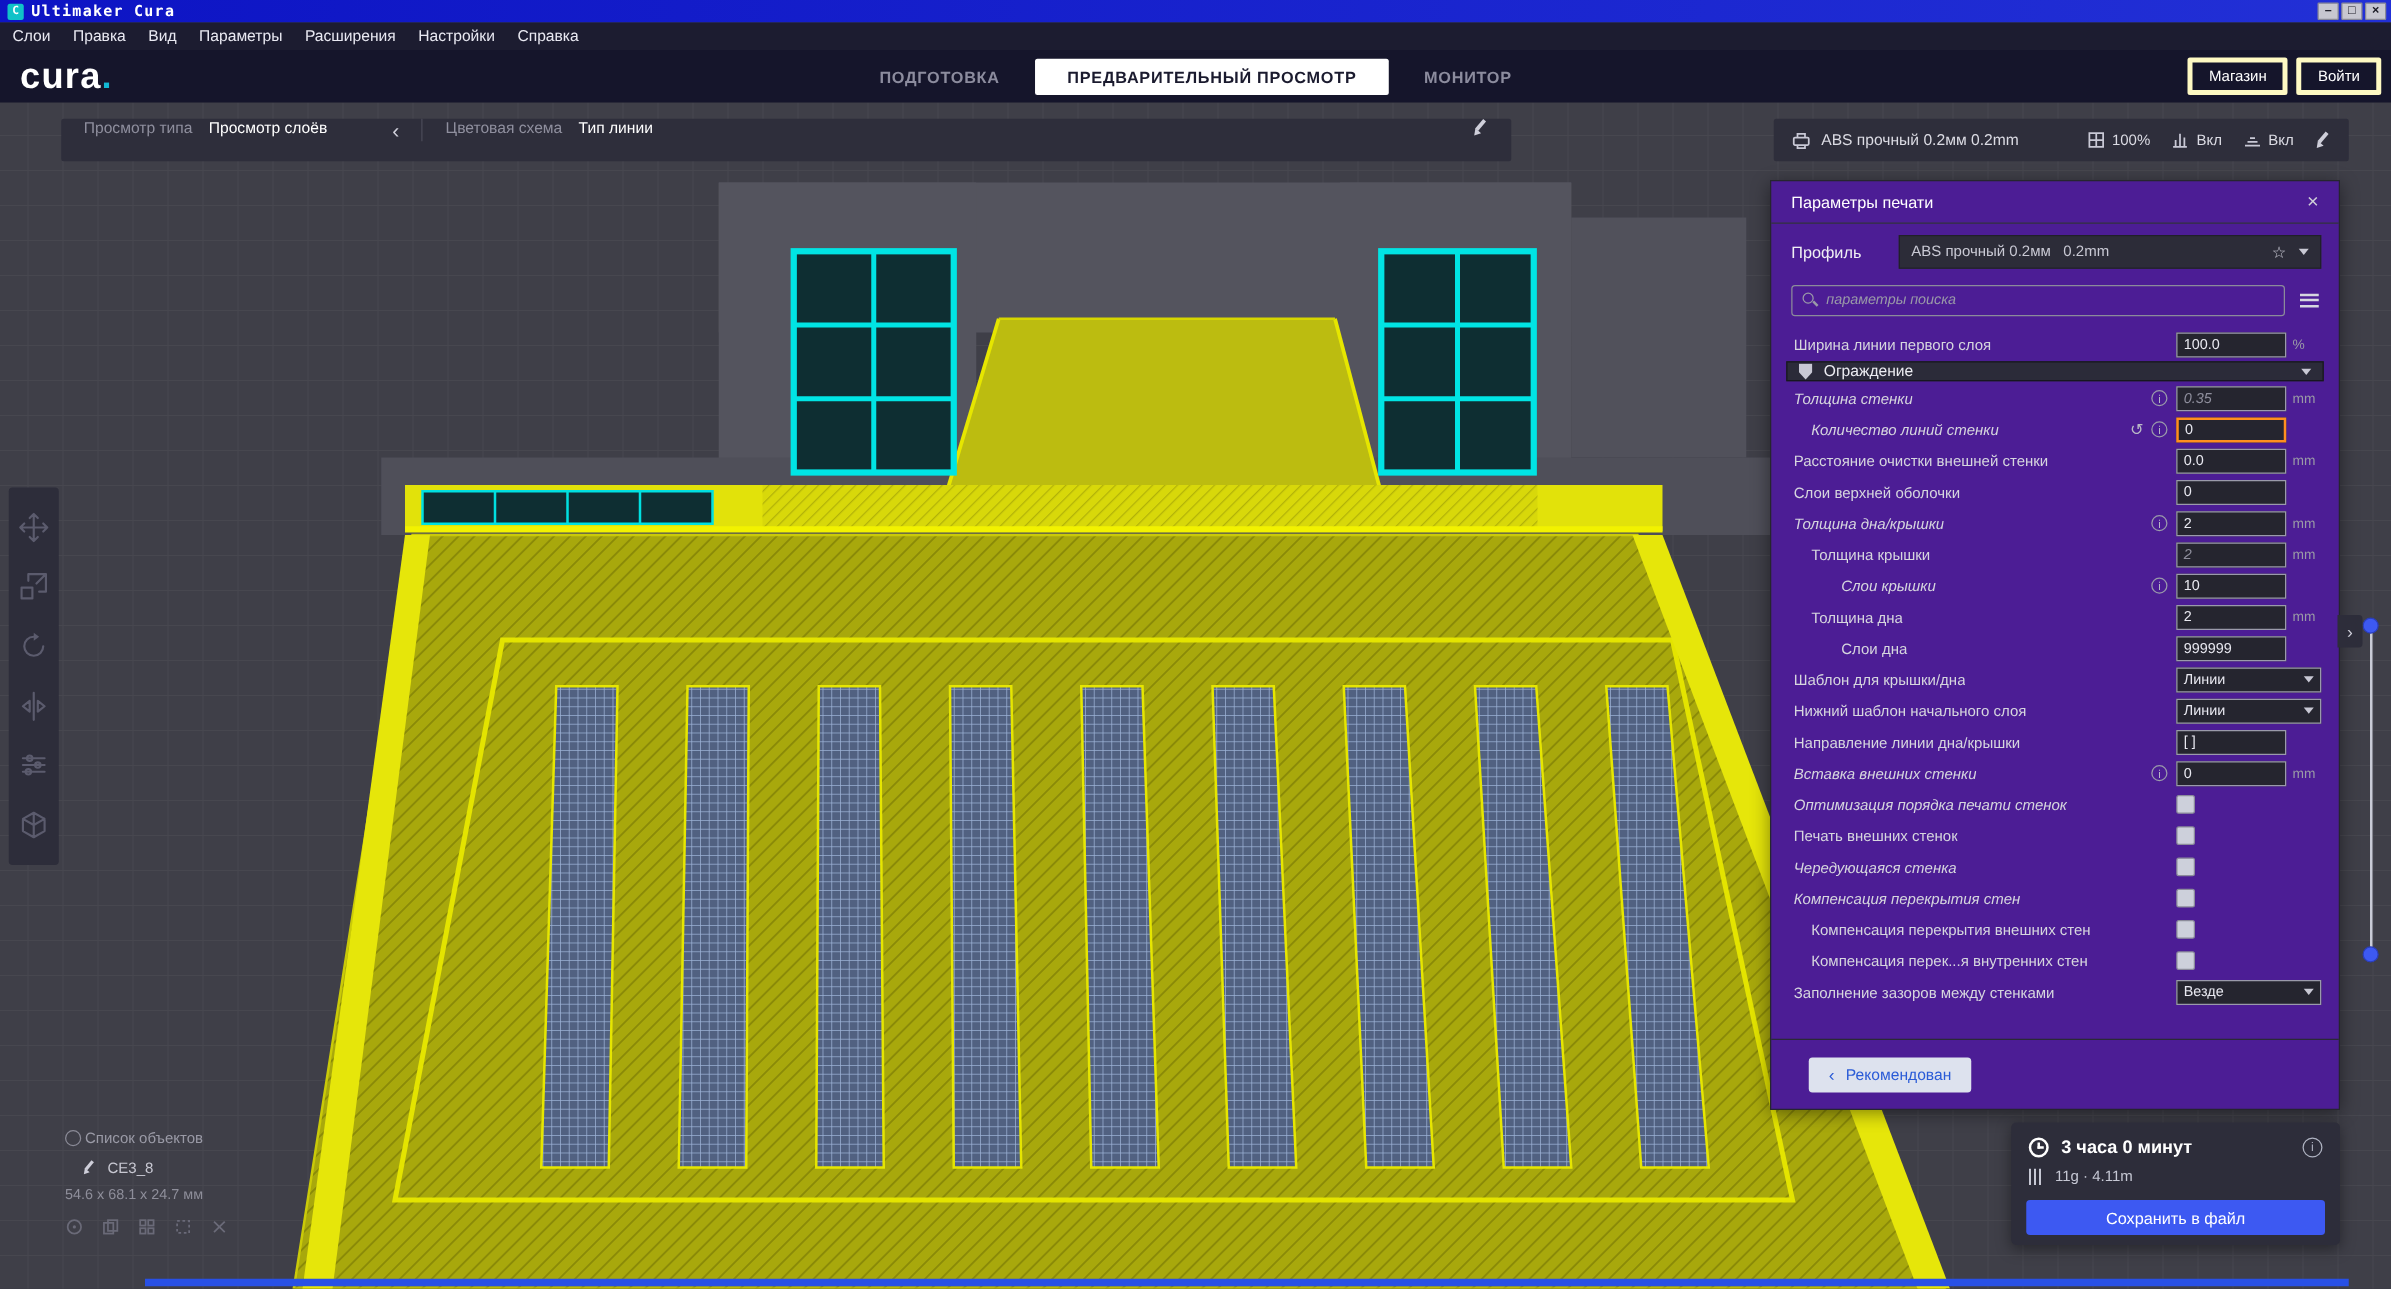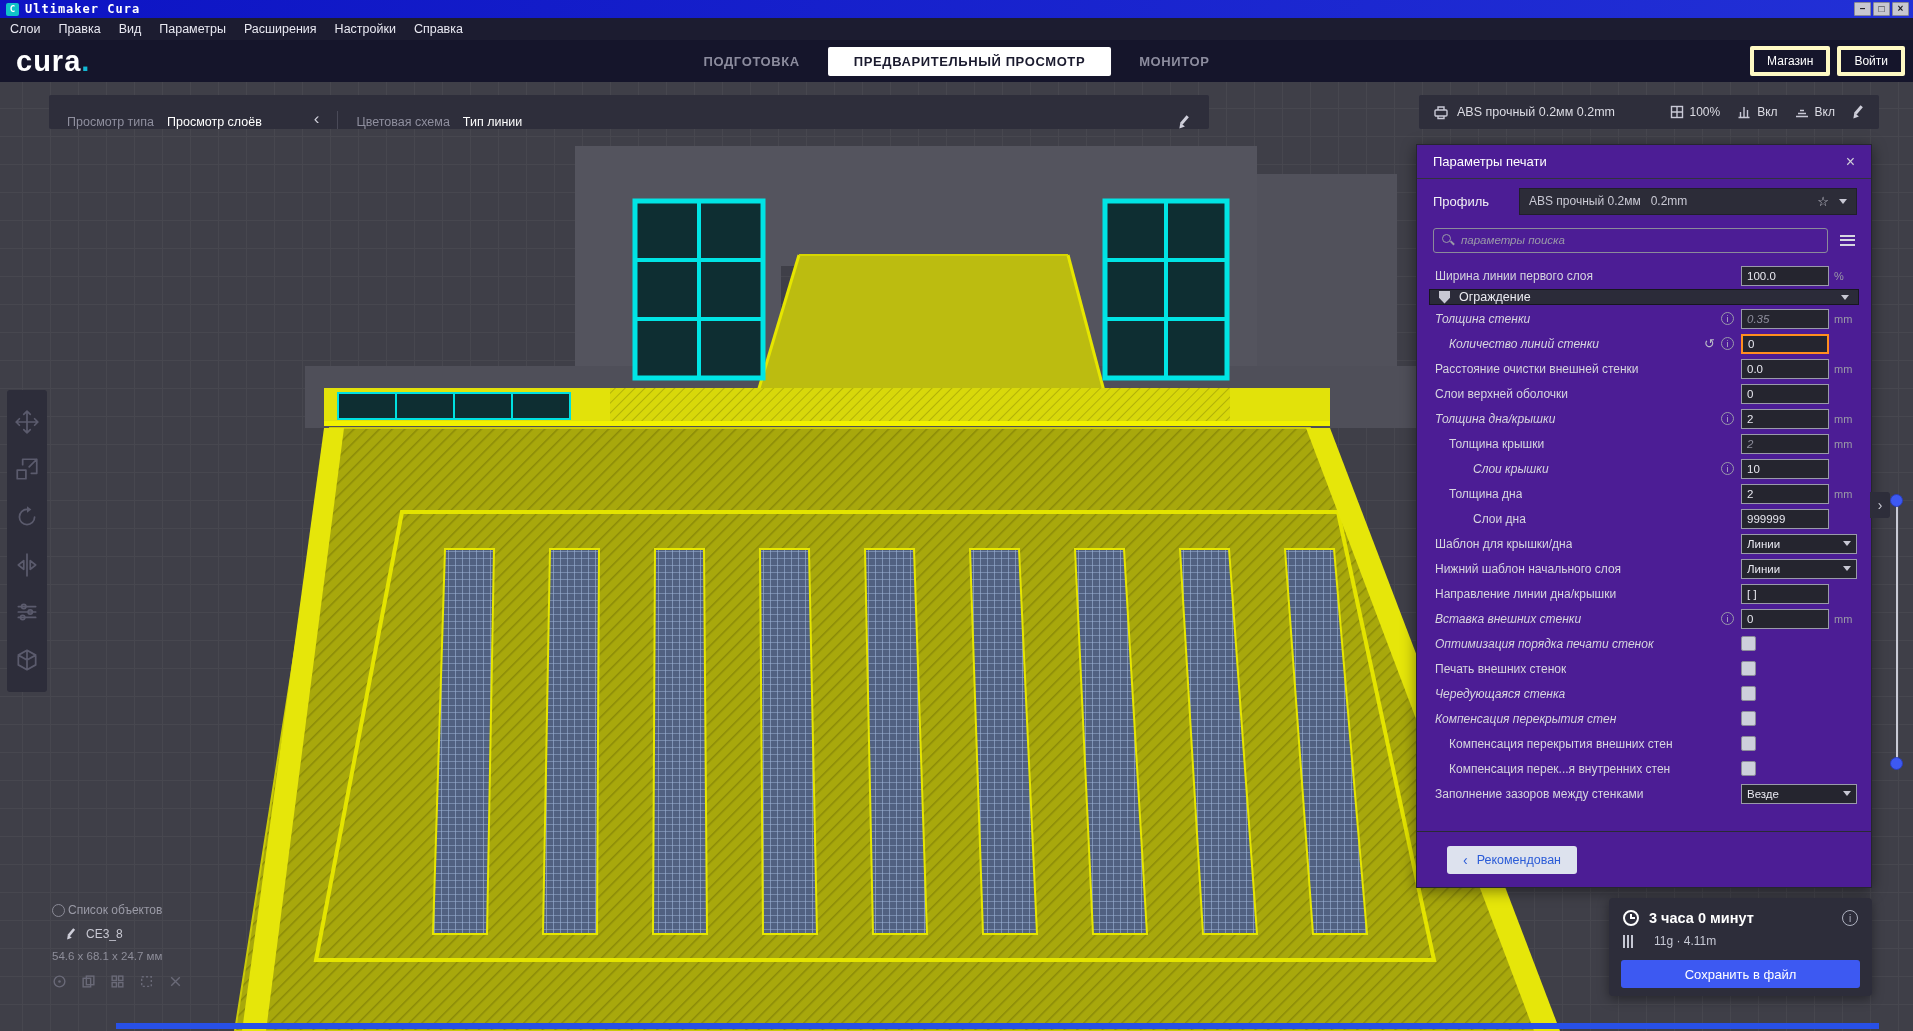--- a/index.html
+++ b/index.html
@@ -24,21 +24,21 @@
   .tab.active{background:#fff;color:#1a1a2e;border-radius:2px;padding:7px 26px}
   .hdr-right{margin-left:auto;display:flex;gap:7px;margin-right:8px}
   .hdr-btn{border:4px solid #fef9c3;border-radius:2px;color:#fff;font-size:12px;padding:4px 13px;white-space:nowrap}
 
   
   .viewport{position:absolute;top:82px;left:0;width:1913px;height:949px;background-color:#3f3f48;
     background-image:linear-gradient(#47474f 1px,transparent 1px),linear-gradient(90deg,#47474f 1px,transparent 1px);
     background-size:28px 28px;background-position:-6px -2px;z-index:0}
 
   
-  .stagebar{position:absolute;top:95px;left:49px;width:1160px;height:34px;background:#2e2e3b;border-radius:2px;display:flex;align-items:flex-end;padding:0 18px;z-index:10}
+  .stagebar{position:absolute;top:95px;left:49px;width:1160px;height:34px;background:#2e2e3b;border-radius:2px;display:flex;align-items:flex-start;padding:0 18px;z-index:10}
   .dim{color:#8f8f9e;font-size:12.5px;margin-right:13px;white-space:nowrap}
   .val{color:#fff;font-size:12.5px;white-space:nowrap}
   .chev{color:#cfcfda;font-size:17px;margin:0 18px 0 52px}
   .vdiv{width:1px;height:18px;background:#4a4a58;margin-right:18px}
   .pencil{width:14px;height:14px;position:relative;display:inline-block}
   .pencil::before{content:"";position:absolute;left:6px;top:0;width:3px;height:10px;background:#cfcfda;transform:rotate(40deg)}
   .pencil::after{content:"";position:absolute;left:1px;top:9px;border-left:3px solid transparent;border-right:3px solid transparent;border-top:5px solid #cfcfda;transform:rotate(40deg)}
   .sb-right{margin-left:auto}
 
   .cfgbar{position:absolute;top:95px;left:1419px;width:460px;height:34px;background:#2e2e3b;border-radius:2px;display:flex;align-items:center;padding:0 14px;z-index:10}
@@ -115,21 +115,21 @@
   .objtool svg{width:100%;height:100%;stroke:#6a6a78;fill:none;stroke-width:1.3}
 
   
   .jobpanel{position:absolute;left:1609px;top:898px;width:263px;height:98px;background:#2d2d3a;border-radius:4px;box-shadow:0 3px 12px rgba(0,0,0,.4);z-index:15}
   .tp-row1{display:flex;align-items:center;padding:12px 14px 0}
   .clock{width:16px;height:16px;border:2px solid #fff;border-radius:50%;position:relative;flex:none}
   .clock::before{content:"";position:absolute;left:5px;top:2px;width:2px;height:5px;background:#fff}
   .clock::after{content:"";position:absolute;left:5px;top:5px;width:5px;height:2px;background:#fff}
   .tp-time{font-weight:bold;font-size:14.5px;color:#fff;margin-left:10px;white-space:nowrap}
   .tp-info{margin-left:auto;width:16px;height:16px;border:1px solid #aeb2c0;border-radius:50%;color:#aeb2c0;font-size:10px;display:flex;align-items:center;justify-content:center}
-  .tp-row2{display:flex;align-items:center;gap:19px;margin:8px 14px 0;color:#c6c8d4;font-size:12px}
+  .tp-row2{display:flex;align-items:center;gap:9px;margin:8px 14px 0;color:#c6c8d4;font-size:12px}
   .spool{width:12px;height:13px;background:repeating-linear-gradient(90deg,#c6c8d4 0 2px,transparent 2px 4px);flex:none}
   .save-btn{position:absolute;left:12px;right:12px;bottom:8px;height:28px;background:#3d59f2;border-radius:3px;color:#fff;font-size:13px;display:flex;align-items:center;justify-content:center;white-space:nowrap}
 </style>
 </head>
 <body>
 
 <div class="titlebar">
   <div class="appicon">C</div>
   <span class="wtitle">Ultimaker Cura</span>
   <div class="winbtns">

